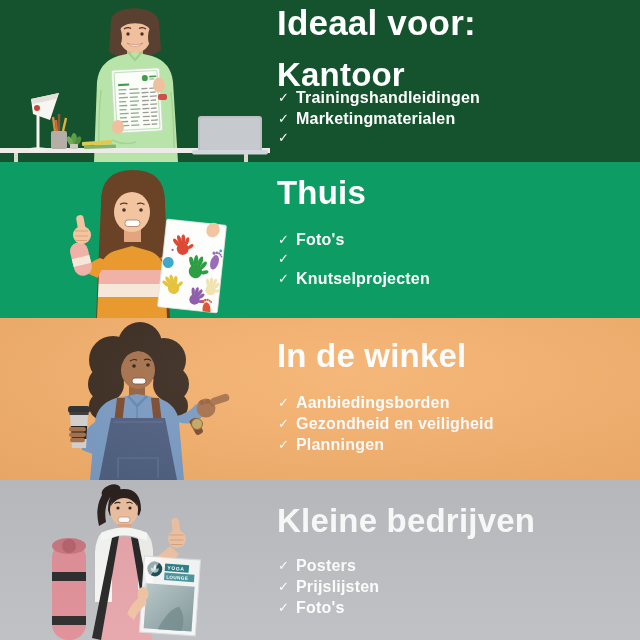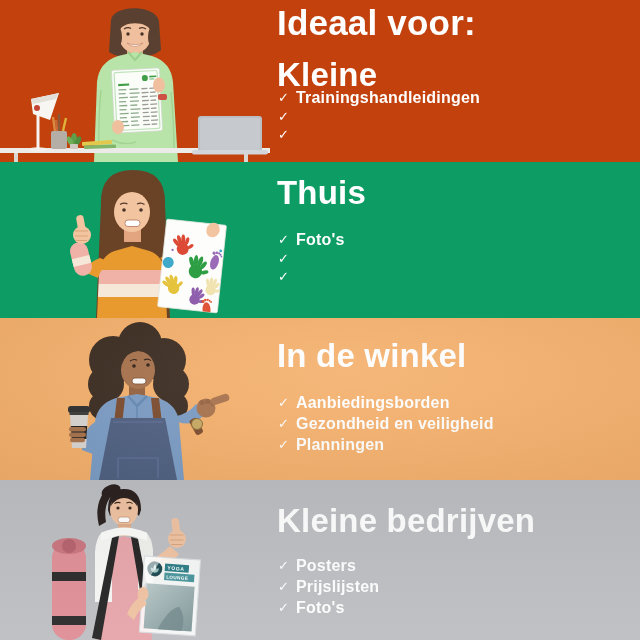--- a/index.html
+++ b/index.html
@@ -30,21 +30,21 @@
   .band-3 ul{top:78px;}
   .content li{display:flex;align-items:center;margin-bottom:5px;
     font-size:16px;font-weight:bold;letter-spacing:0.2px;line-height:1;}
   .check{display:inline-block;width:18px;font-size:13px;font-weight:bold;transform:translateY(-1px);}
 </style>
 </head>
 <body>
 
 <div class="poster">
 
-  <section class="band band-0" style="background-color: #c2410c;">
+  <section class="band band-0" style="background-color: #14532d;">
     <div class="photo">
       <svg viewBox="0 0 270 162">
 
         <g>
           <path d="M111,20 C113,4 157,4 159,22 L161,50 C150,60 120,60 109,52 Z" fill="#5a4030"></path>
           <rect x="127" y="46" width="16" height="16" fill="#e2a57f"></rect>
           <ellipse cx="135" cy="36" rx="16" ry="17" fill="#f0bf9d"></ellipse>
           <path d="M118,33 C116,12 154,12 152,33 C149,20 121,20 118,33 Z" fill="#5a4030"></path>
           <ellipse cx="118" cy="37" rx="4" ry="10" fill="#5a4030"></ellipse>
           <ellipse cx="152" cy="37" rx="4" ry="10" fill="#5a4030"></ellipse>
@@ -146,28 +146,29 @@
         </g>
         <g>
           <rect x="198" y="116" width="64" height="36" rx="3" fill="#bcc0c5"></rect>
           <rect x="200" y="118" width="60" height="32" rx="2" fill="#c6cacf"></rect>
           <rect x="192" y="150" width="76" height="4.5" rx="2" fill="#d2d5d9"></rect>
         </g>
       </svg>
     </div>
     <div class="content" style="color: rgb(255, 255, 255);">
       <h1 class="main-title">Ideaal voor:</h1>
-      <h2>Kleine</h2>
+      <h2>Kantoor</h2>
       <ul>
         <li>
             <span class="check">✓</span>
             <span>Trainingshandleidingen</span>
           </li>
         <li>
             <span class="check">✓</span>
+            <span>Marketingmaterialen</span>
           </li>
         <li>
             <span class="check">✓</span>
           </li>
       </ul>
     </div>
   </section>
 
   <section class="band band-1" style="background-color: rgb(13, 156, 100);">
     <div class="photo">
@@ -249,20 +250,21 @@
       <ul>
         <li>
             <span class="check">✓</span>
             <span>Foto's</span>
           </li>
         <li>
             <span class="check">✓</span>
           </li>
         <li>
             <span class="check">✓</span>
+            <span>Knutselprojecten</span>
           </li>
       </ul>
     </div>
   </section>
 
   <section class="band band-2" style="background-color: rgb(245, 176, 107);">
     <div class="photo">
       <svg viewBox="0 0 270 162">
         <g>
 

